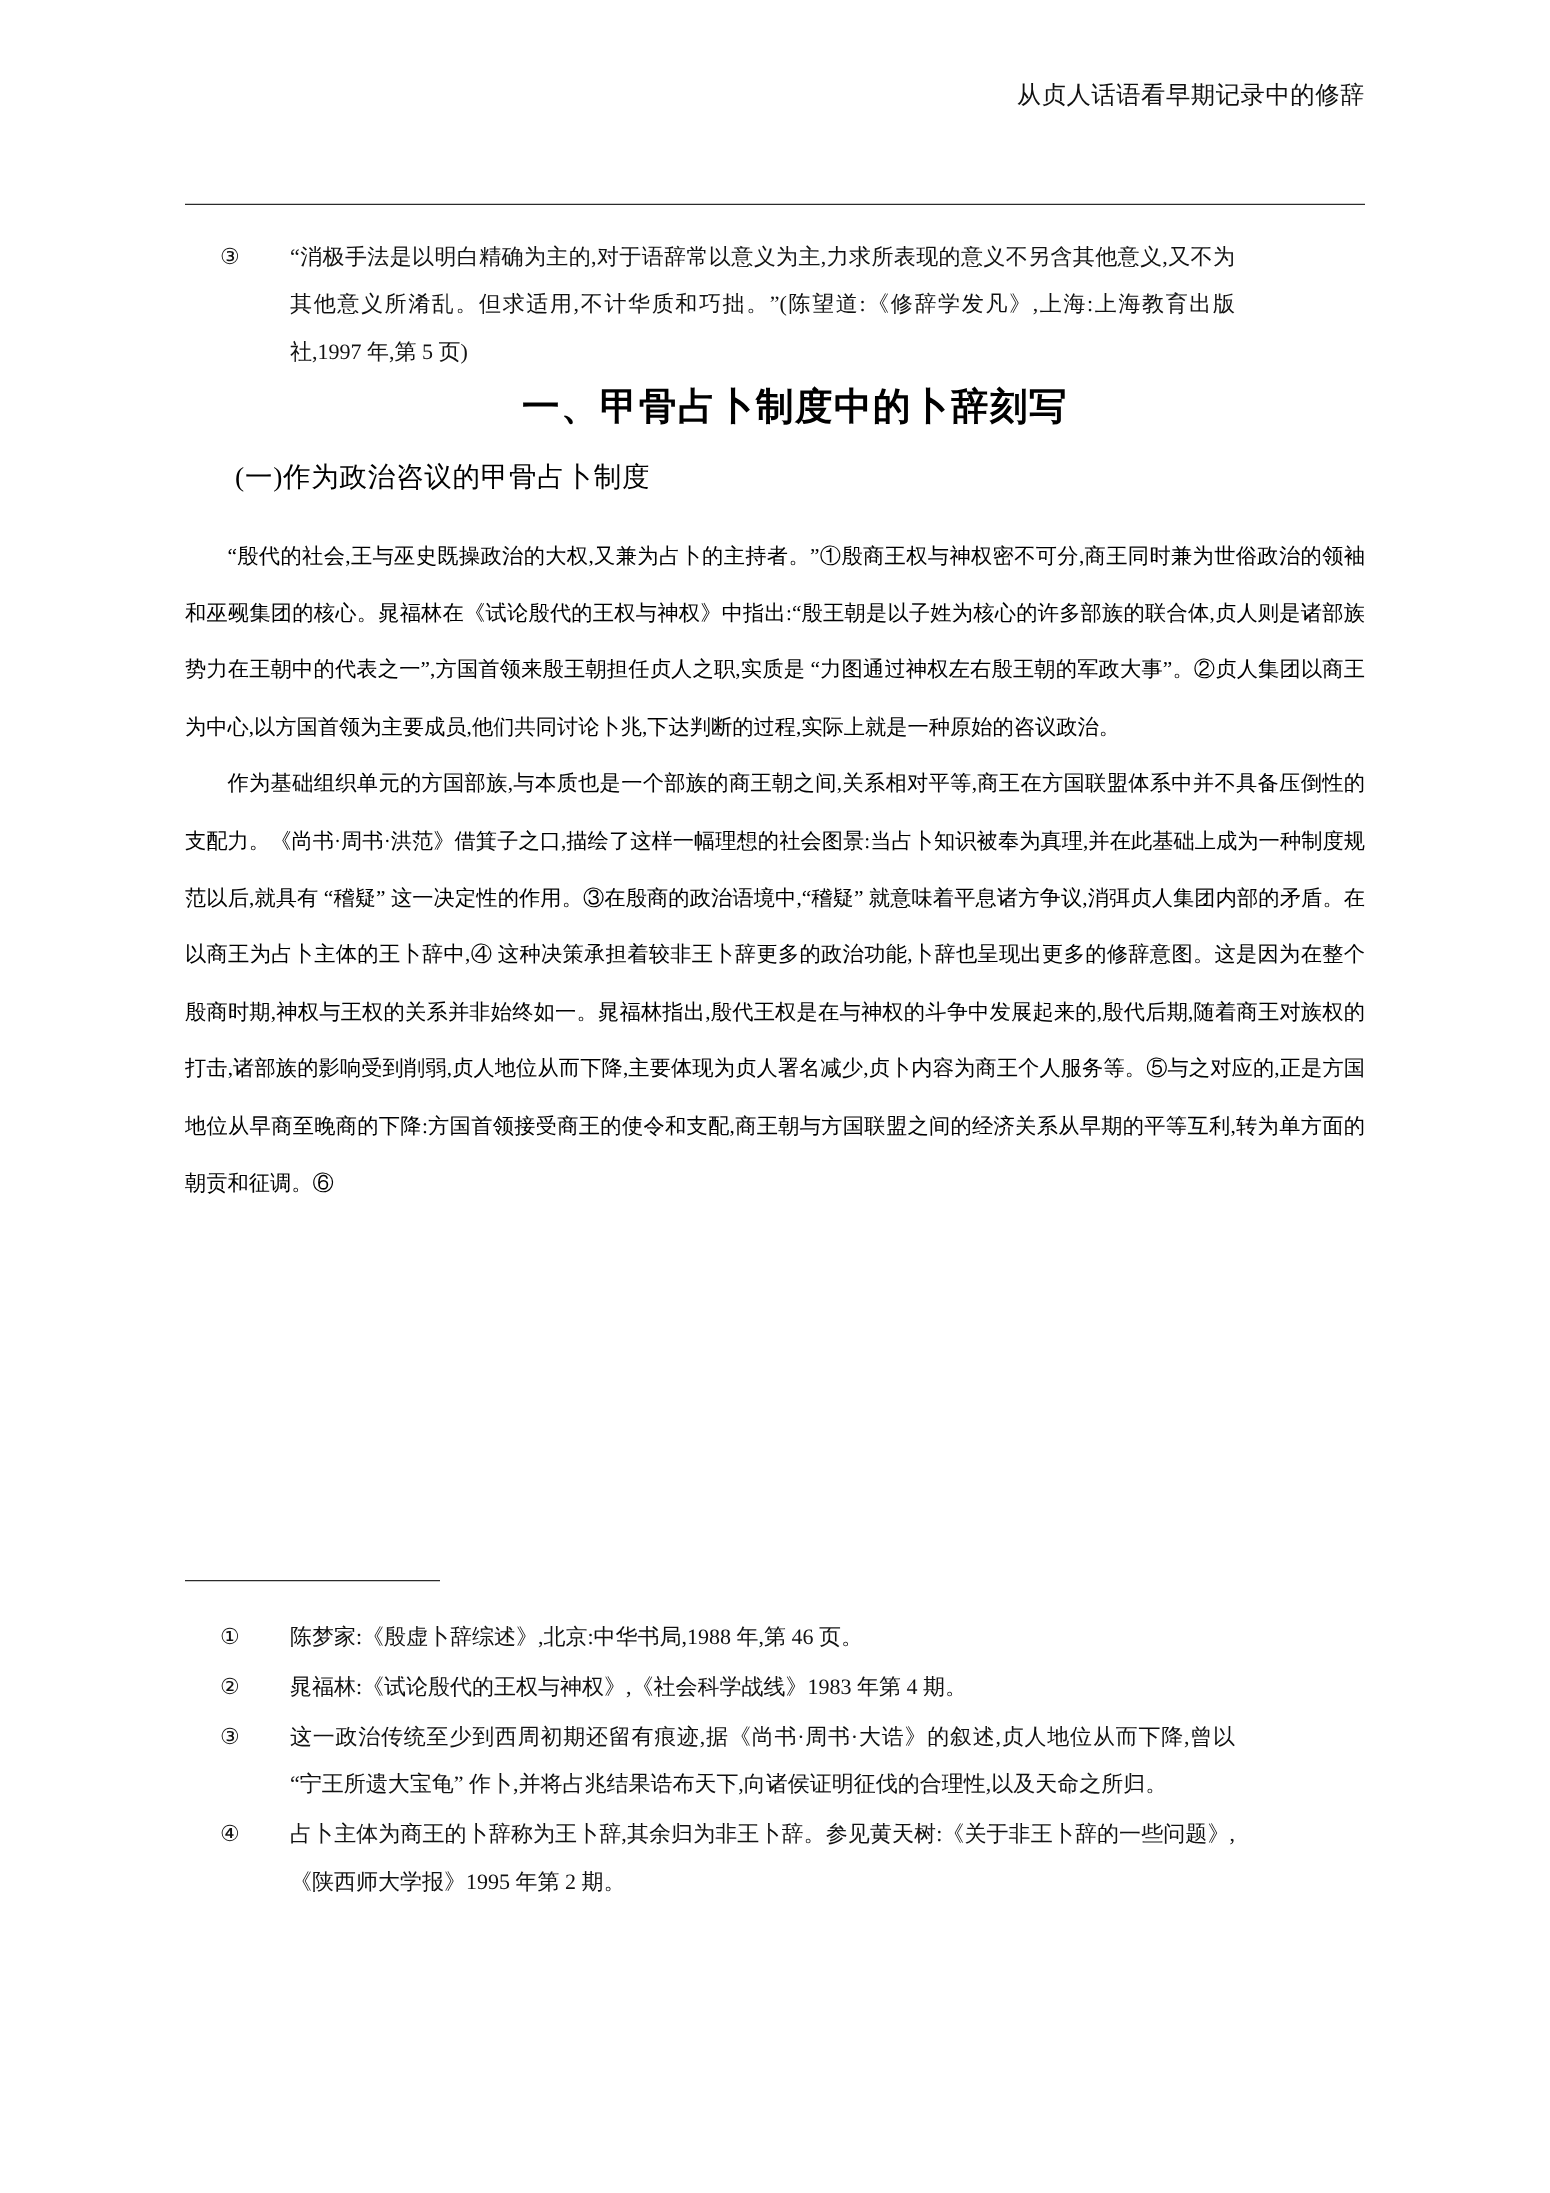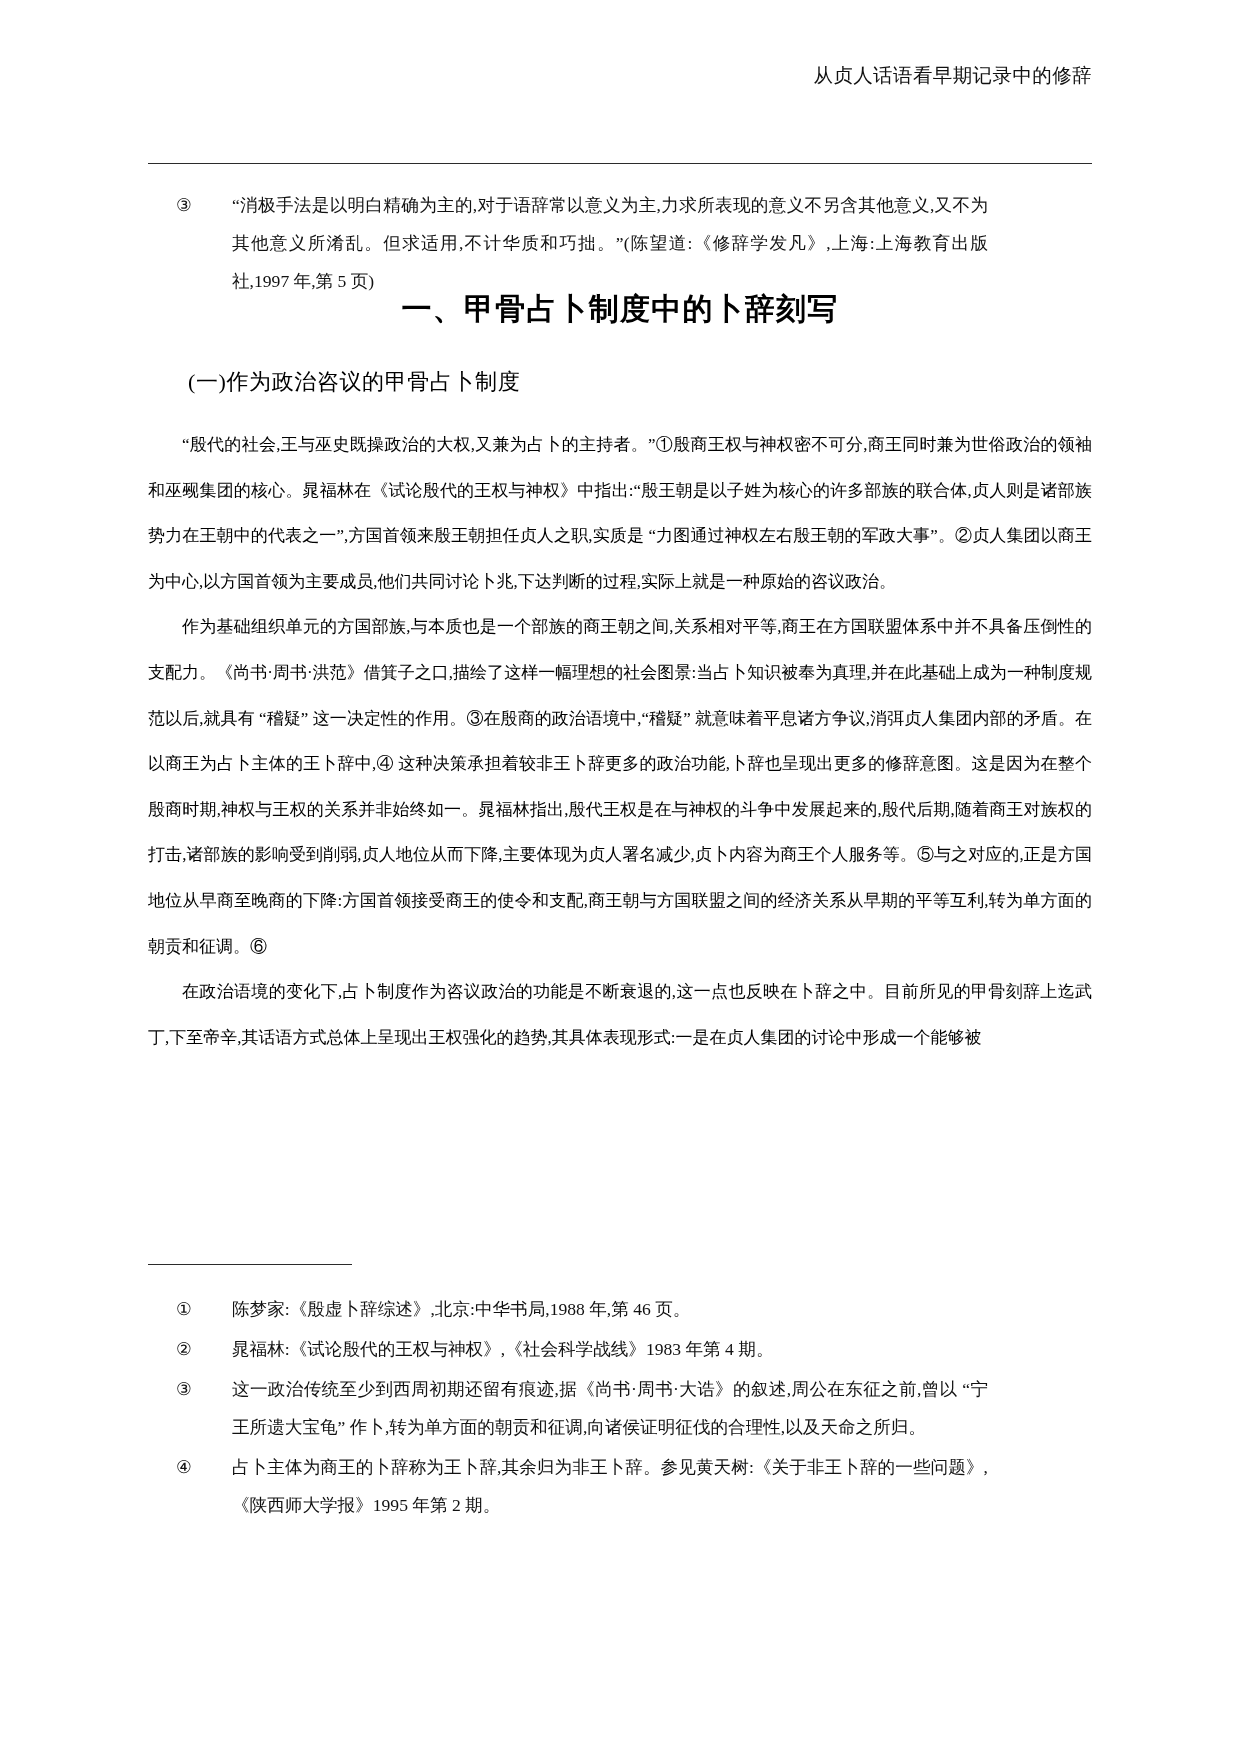--- a/index.html
+++ b/index.html
@@ -65,21 +65,21 @@
     flex: 1 1 auto;
     text-align: justify;
     text-justify: inter-character;
   }
   
   h1.section-title {
     position: absolute;
     top: 289px;
     left: 148px;
     width: 944px;
-    margin: 0;
+    margin: 16px;
     text-align: center;
     font-size: 30px;
     font-weight: 700;
     letter-spacing: 1.2px;
     color: #000;
   }
   h2.sub-title {
     position: absolute;
     top: 367px;
     left: 188px;
@@ -154,37 +154,36 @@
     </div>
   </div>
 
   <h1 class="section-title">一、甲骨占卜制度中的卜辞刻写</h1>
 
   <h2 class="sub-title">(一)作为政治咨议的甲骨占卜制度</h2>
 
   <div class="body-text">
     <p>“殷代的社会,王与巫史既操政治的大权,又兼为占卜的主持者。”①殷商王权与神权密不可分,商王同时兼为世俗政治的领袖和巫觋集团的核心。晁福林在《试论殷代的王权与神权》中指出:“殷王朝是以子姓为核心的许多部族的联合体,贞人则是诸部族势力在王朝中的代表之一”,方国首领来殷王朝担任贞人之职,实质是 “力图通过神权左右殷王朝的军政大事”。②贞人集团以商王为中心,以方国首领为主要成员,他们共同讨论卜兆,下达判断的过程,实际上就是一种原始的咨议政治。</p>
     <p>作为基础组织单元的方国部族,与本质也是一个部族的商王朝之间,关系相对平等,商王在方国联盟体系中并不具备压倒性的支配力。《尚书·周书·洪范》借箕子之口,描绘了这样一幅理想的社会图景:当占卜知识被奉为真理,并在此基础上成为一种制度规范以后,就具有 “稽疑” 这一决定性的作用。③在殷商的政治语境中,“稽疑” 就意味着平息诸方争议,消弭贞人集团内部的矛盾。在以商王为占卜主体的王卜辞中,④ 这种决策承担着较非王卜辞更多的政治功能,卜辞也呈现出更多的修辞意图。这是因为在整个殷商时期,神权与王权的关系并非始终如一。晁福林指出,殷代王权是在与神权的斗争中发展起来的,殷代后期,随着商王对族权的打击,诸部族的影响受到削弱,贞人地位从而下降,主要体现为贞人署名减少,贞卜内容为商王个人服务等。⑤与之对应的,正是方国地位从早商至晚商的下降:方国首领接受商王的使令和支配,商王朝与方国联盟之间的经济关系从早期的平等互利,转为单方面的朝贡和征调。⑥</p>
-    <p>在政治语境的变化下,占卜制度作为咨议政治的功能是不断衰退的,这一点也反映在卜辞之中。目前所见的甲骨刻辞上迄武丁,下至帝辛,其话语方式总体上呈现出王权强化的趋势,其具体表现形式:一是在贞人集团的讨论中形成一个能够被</p>
   </div>
 
   <div class="note-rule"></div>
 
   <div class="footnotes">
     <div class="note-row">
       <span class="marker">①</span>
       <span class="note-body">陈梦家:《殷虚卜辞综述》,北京:中华书局,1988 年,第 46 页。</span>
     </div>
     <div class="note-row">
       <span class="marker">②</span>
       <span class="note-body">晁福林:《试论殷代的王权与神权》,《社会科学战线》1983 年第 4 期。</span>
     </div>
     <div class="note-row">
       <span class="marker">③</span>
-      <span class="note-body">这一政治传统至少到西周初期还留有痕迹,据《尚书·周书·大诰》的叙述,周公在东征之前,曾以 “宁王所遗大宝龟” 作卜,转为单方面的朝贡和征调,向诸侯证明征伐的合理性,以及天命之所归。</span>
+      <span class="note-body">这一政治传统至少到西周初期还留有痕迹,据《尚书·周书·大诰》的叙述,贞人地位从而下降,曾以 “宁王所遗大宝龟” 作卜,并将占兆结果诰布天下,向诸侯证明征伐的合理性,以及天命之所归。</span>
     </div>
     <div class="note-row">
       <span class="marker">④</span>
       <span class="note-body">占卜主体为商王的卜辞称为王卜辞,其余归为非王卜辞。参见黄天树:《关于非王卜辞的一些问题》,《陕西师大学报》1995 年第 2 期。</span>
     </div>
   </div>
 
 </div>
 
 </body></html>

